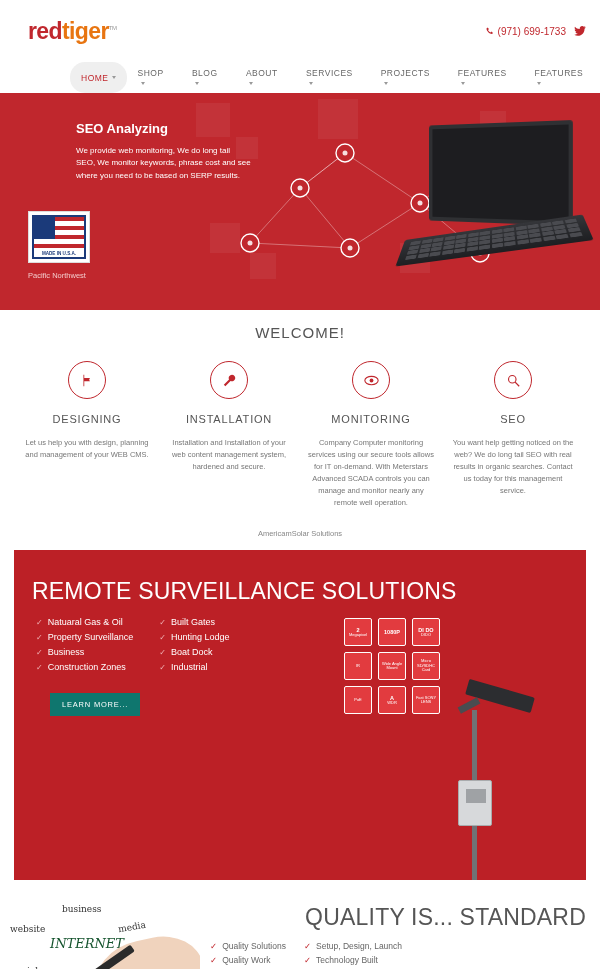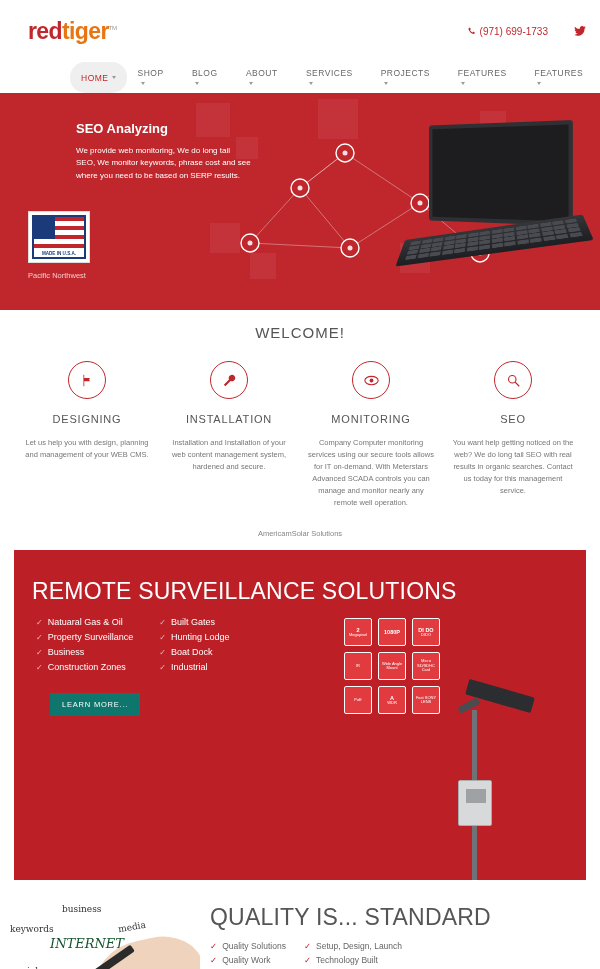--- a/index.html
+++ b/index.html
@@ -36,21 +36,21 @@
   .logo .tig { color: #e87511; }
   .logo .tm {
     font-size: 6px;
     vertical-align: super;
     color: #999;
     font-weight: normal;
   }
   .topright {
     display: flex;
     align-items: center;
-    gap: 26px;
+    gap: 8px;
     font-size: 10px;
     color: #c0272d;
   }
   .phone { display: flex; align-items: center; gap: 4px; }
   .ico-phone svg, .ico-twitter svg { display: block; }
 
   
   .hero-wrap {
     position: relative;
     background: #c0272d;
@@ -335,20 +335,21 @@
     border-radius: 2px;
   }
   .quality {
     flex: 1;
     padding: 12px 14px 0 10px;
   }
   .quality h1 {
     font-size: 23px;
     color: #555;
     font-weight: normal;
+    text-align: right;
     letter-spacing: 0.2px;
     margin-bottom: 10px;
   }
   .q-cols { display: flex; gap: 18px; font-size: 8.5px; color: #666; }
   .q-cols ul { list-style: none; }
   .q-cols li { margin-bottom: 4px; display: flex; gap: 5px; }
   .q-chk { color: #c0272d; }
 </style>
 </head>
 <body>
@@ -648,21 +649,21 @@
       <div class="cam-arm"></div>
       <div class="cam-pole"></div>
       <div class="cam-box">
           <i></i>
         </div>
     </div>
   </div>
 
   <div class="bottom">
     <div class="sketch">
-      <div class="sk" style="left:10px;top:32px;">keywords</div>
+      <div class="sk" style="left:10px;top:32px;">website</div>
       <div class="sk" style="left:62px;top:12px;">business</div>
       <div class="sk" style="left:118px;top:30px;transform:rotate(-10deg);">media</div>
       <div class="sk blue" style="left:50px;top:44px;">INTERNET</div>
       <div class="sk" style="left:12px;top:74px;">social</div>
       <div class="sk" style="left:110px;top:72px;">network</div>
 
       <div class="hand"></div>
       <div class="pen"></div>
     </div>
 

